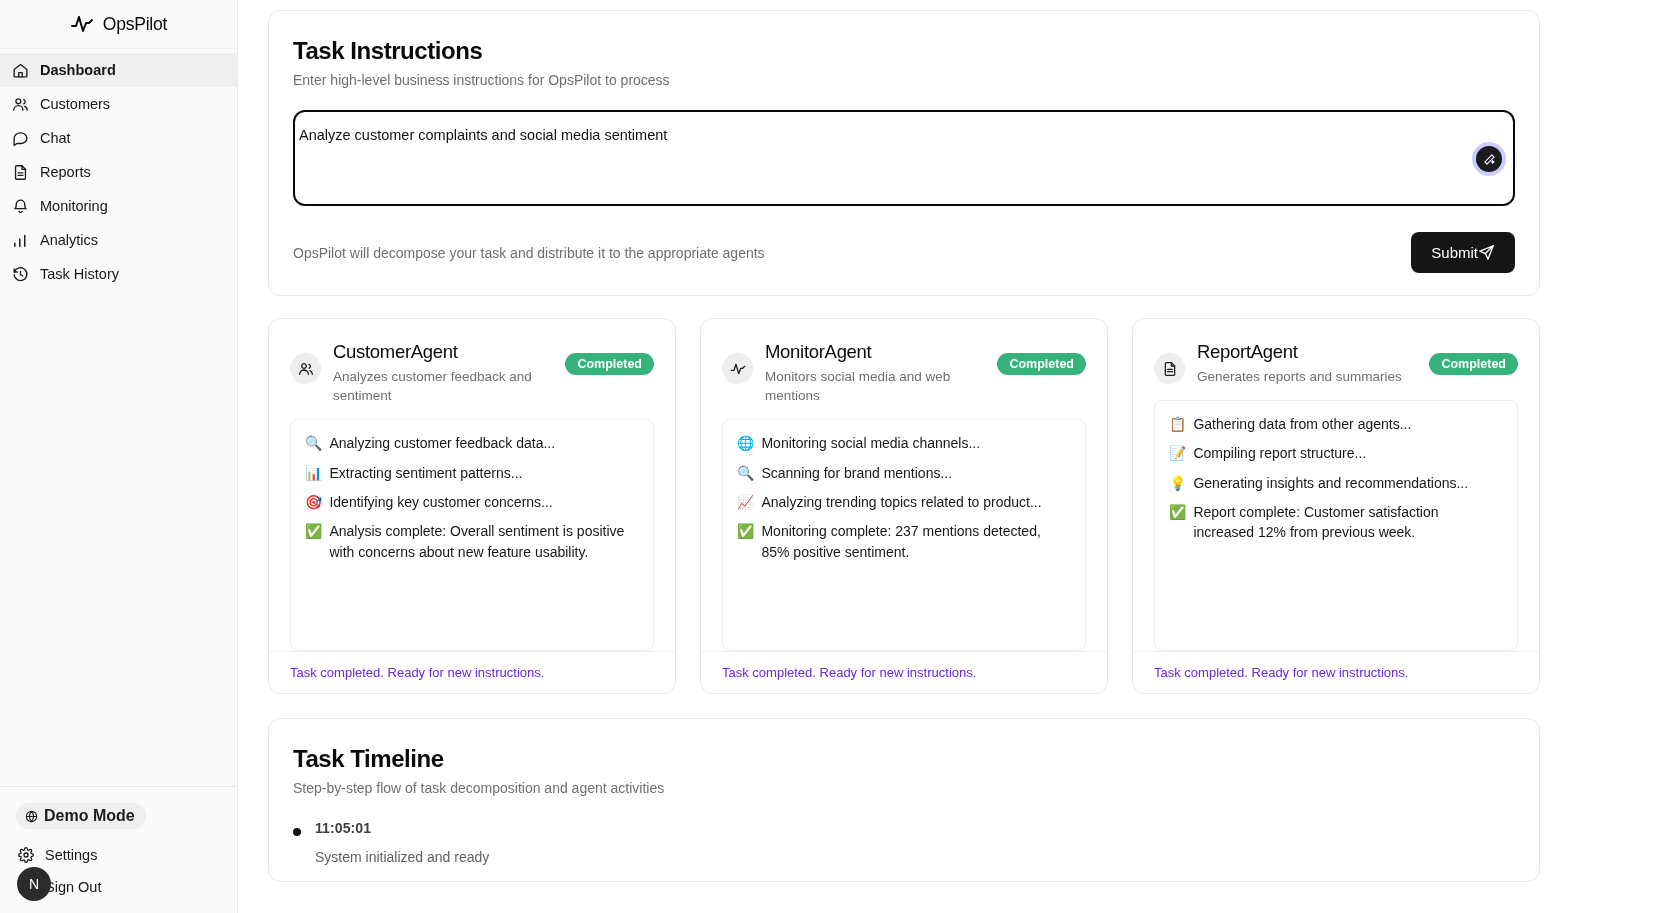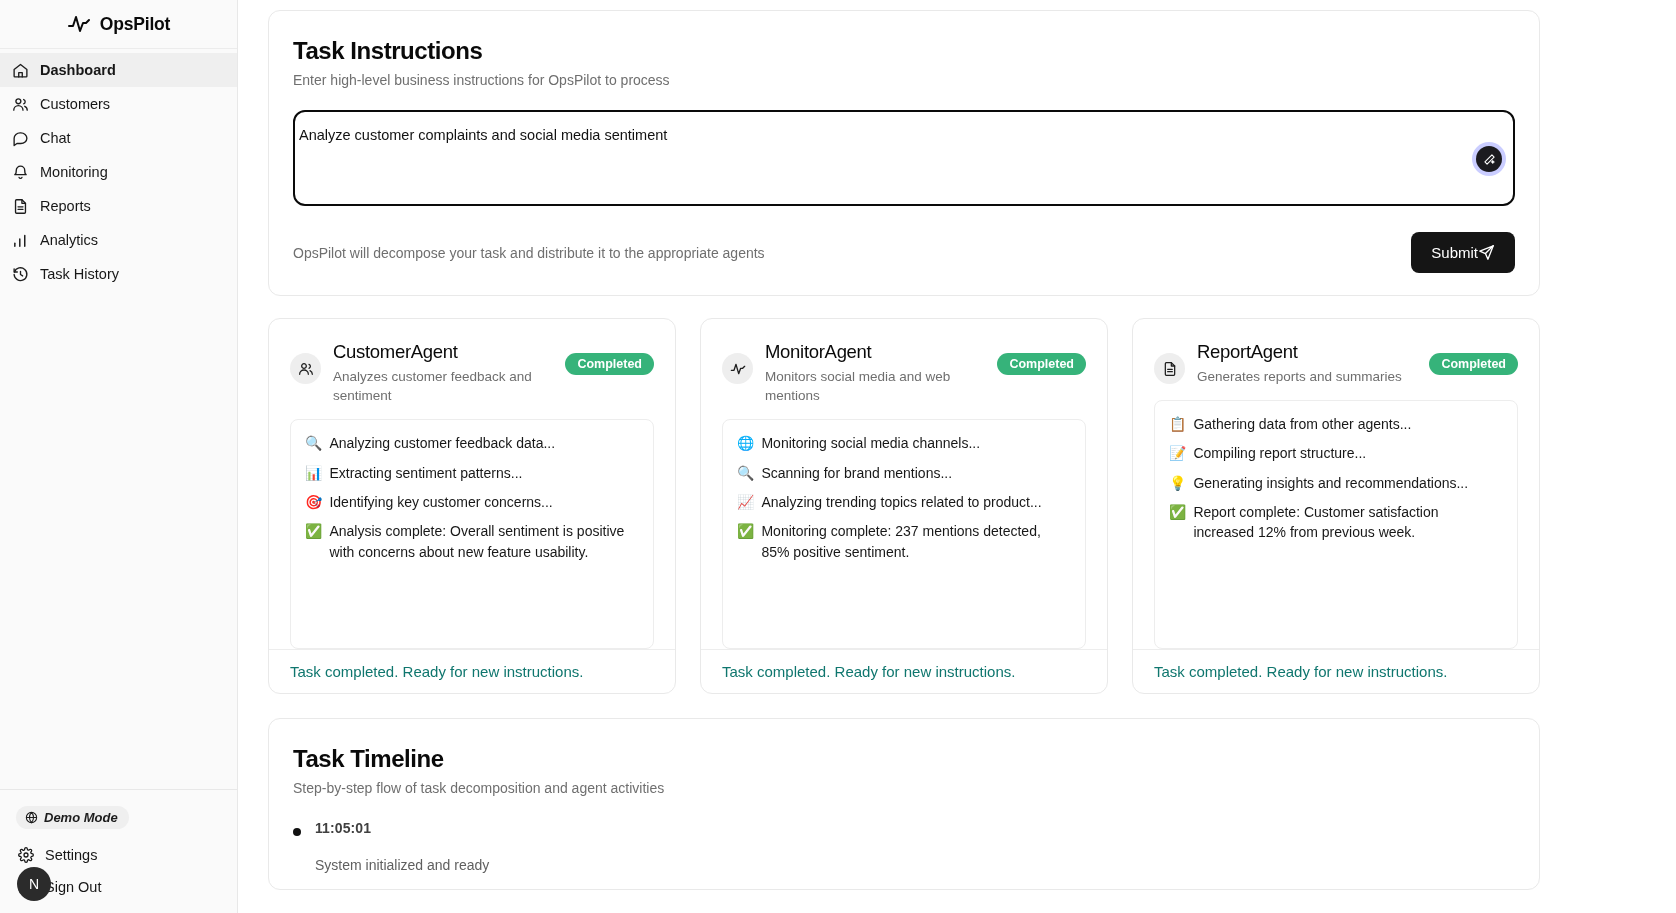--- a/index.html
+++ b/index.html
@@ -19,21 +19,21 @@
     display:flex; flex-direction:column;
     position:relative;
   }
   .brand {
     height:49px; flex:0 0 49px;
     display:flex; align-items:center; justify-content:center;
     gap:9px;
     border-bottom:1px solid #ececec;
   }
   .brand-logo { width:24px; height:24px; display:block; color:#0a0a0a; }
-  .brand-name { font-size:17.5px; font-weight:700; letter-spacing:-.2px; color:#0a0a0a; }
+  .brand-name { font-size:17.5px; font-weight:400; letter-spacing:-.2px; color:#0a0a0a; }
 
   .nav { padding-top:4px; flex:1 1 auto; }
   .nav-item {
     display:flex; align-items:center; gap:11px;
     height:34px; padding:0 0 0 12px;
     font-size:14.5px; color:#171717;
     cursor:pointer;
   }
   .nav-item .ico { width:17px; height:17px; flex:0 0 17px; display:block; color:#1d1d1d; }
   .nav-item.active { background:#efefef; font-weight:600; }
@@ -41,21 +41,21 @@
   .side-bottom {
     border-top:1px solid #e8e8e8;
     padding:12px 0 10px 0;
     position:relative;
   }
   .demo-badge {
     display:inline-flex; align-items:center; gap:6px;
     margin:4px 0 10px 16px;
     background:#efefef; border-radius:999px;
     padding:4px 11px 4px 9px;
-    font-size:13px; font-weight:700; color:#1c1c1c;font-style:italic;
+    font-size:16px; font-weight:700; color:#1c1c1c;
   }
   .demo-badge .ico { width:13px; height:13px; display:block; }
   .side-link {
     display:flex; align-items:center; gap:11px;
     height:32px; padding-left:18px;
     font-size:14.5px; color:#171717; cursor:pointer;
   }
   .side-link .ico { width:16px; height:16px; flex:0 0 16px; display:block; }
   .avatar {
     position:absolute; left:17px; bottom:12px;
@@ -145,32 +145,32 @@
     margin:14px 21px 0 21px;
     border:1px solid #ededed; border-radius:8px;
     padding:13px 14px; flex:1 1 auto; overflow:hidden;
     font-size:14px; line-height:1.45; color:#181818;
   }
   .log-line { margin-bottom:9px; display:flex; gap:7px; align-items:flex-start; }
   .log-line .em { flex:0 0 auto; }
   .agent-foot {
     border-top:1px solid #ededed;
     padding:13px 21px;
-    font-size:15px; color:#0f766e;
+    font-size:13px; color:#6d28d9;
   }
 
   
   .timeline-card { margin-top:24px; padding:26px 24px 16px 24px; }
   .tl-item { display:flex; gap:14px; margin-top:24px; }
   .tl-dot {
     width:8px; height:8px; border-radius:50%; background:#111;
     flex:0 0 8px; margin-top:8px;
   }
   .tl-time { font-size:14px; font-weight:700; color:#404040; letter-spacing:.1px; }
-  .tl-text { font-size:14px; color:#5f5f5f; margin-top:21px; }
+  .tl-text { font-size:14px; color:#5f5f5f; margin-top:13px; }
 </style>
 </head>
 <body>
 
 <div class="app">
 
   <aside class="sidebar">
 
     <div class="brand">
       <span>
@@ -210,36 +210,36 @@
           <svg class="ico" viewBox="0 0 24 24" fill="none" stroke="currentColor" stroke-width="1.9" stroke-linecap="round" stroke-linejoin="round">
             <path d="M21 11.5 a8.5 7.5 0 0 1-8.5 7.5 H7 L3 22 V11.5 A8.5 7.5 0 0 1 11.5 4 h1 A8.5 7.5 0 0 1 21 11.5 Z"></path>
           </svg>
         </span>
         <span>Chat</span>
       </div>
 
       <div class="nav-item">
         <span>
           <svg class="ico" viewBox="0 0 24 24" fill="none" stroke="currentColor" stroke-width="1.9" stroke-linecap="round" stroke-linejoin="round">
-            <path d="M6 9 a6 6 0 0 1 12 0 c0 5 2 6 2 6 H4 s2-1 2-6Z"></path>
-            <path d="M10 19 a2.2 2.2 0 0 0 4 0"></path>
-          </svg>
-        </span>
-        <span>Monitoring</span>
-      </div>
-
-      <div class="nav-item">
-        <span>
-          <svg class="ico" viewBox="0 0 24 24" fill="none" stroke="currentColor" stroke-width="1.9" stroke-linecap="round" stroke-linejoin="round">
             <path d="M14 2.5 H6.5 a1.5 1.5 0 0 0-1.5 1.5 v16 a1.5 1.5 0 0 0 1.5 1.5 h11 a1.5 1.5 0 0 0 1.5-1.5 V7.5 Z"></path>
             <path d="M14 2.5 V7.5 h5"></path>
             <path d="M8.5 12.5 h7 M8.5 16 h7"></path>
           </svg>
         </span>
         <span>Reports</span>
+      </div>
+
+      <div class="nav-item">
+        <span>
+          <svg class="ico" viewBox="0 0 24 24" fill="none" stroke="currentColor" stroke-width="1.9" stroke-linecap="round" stroke-linejoin="round">
+            <path d="M6 9 a6 6 0 0 1 12 0 c0 5 2 6 2 6 H4 s2-1 2-6Z"></path>
+            <path d="M10 19 a2.2 2.2 0 0 0 4 0"></path>
+          </svg>
+        </span>
+        <span>Monitoring</span>
       </div>
 
       <div class="nav-item">
         <span>
           <svg class="ico" viewBox="0 0 24 24" fill="none" stroke="currentColor" stroke-width="2.1" stroke-linecap="round">
             <path d="M4 20 v-4"></path>
               <path d="M11 20 v-10"></path>
               <path d="M18 20 v-15"></path>
           </svg>
         </span>

